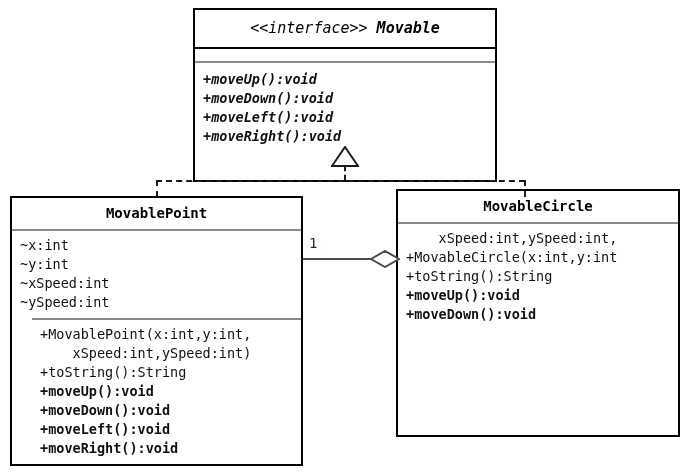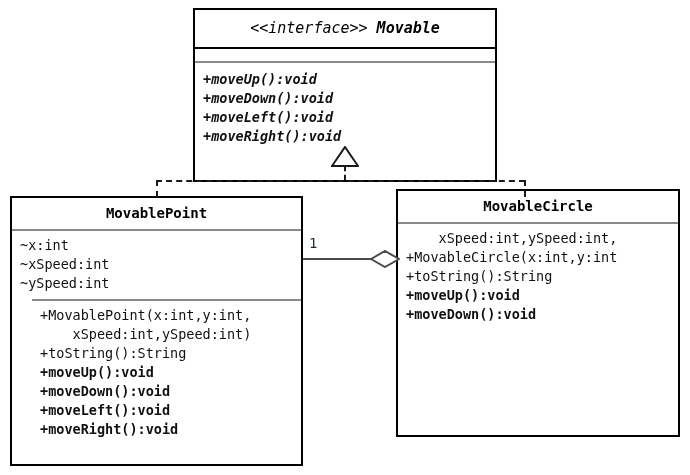--- a/index.html
+++ b/index.html
@@ -131,20 +131,21 @@
       <div class="member italic-bold">+moveRight():void</div>
     </div>
   </div>
 
   <div class="uml-box" id="point-box" style="left:10px; top:196px; width:293px; height:270px;">
 
     <div class="compartment box-title">MovablePoint</div>
 
     <div class="compartment" style="padding-top:5px; padding-bottom:6px;">
       <div class="member">~x:int</div>
+      <div class="member">~y:int</div>
       <div class="member">~xSpeed:int</div>
       <div class="member">~ySpeed:int</div>
     </div>
 
     <div class="compartment" style="padding-top:5px;margin-left:20px;">
       <div class="member">+MovablePoint(x:int,y:int,</div>
       <div class="member">    xSpeed:int,ySpeed:int)</div>
       <div class="member">+toString():String</div>
       <div class="member bold">+moveUp():void</div>
       <div class="member bold">+moveDown():void</div>

